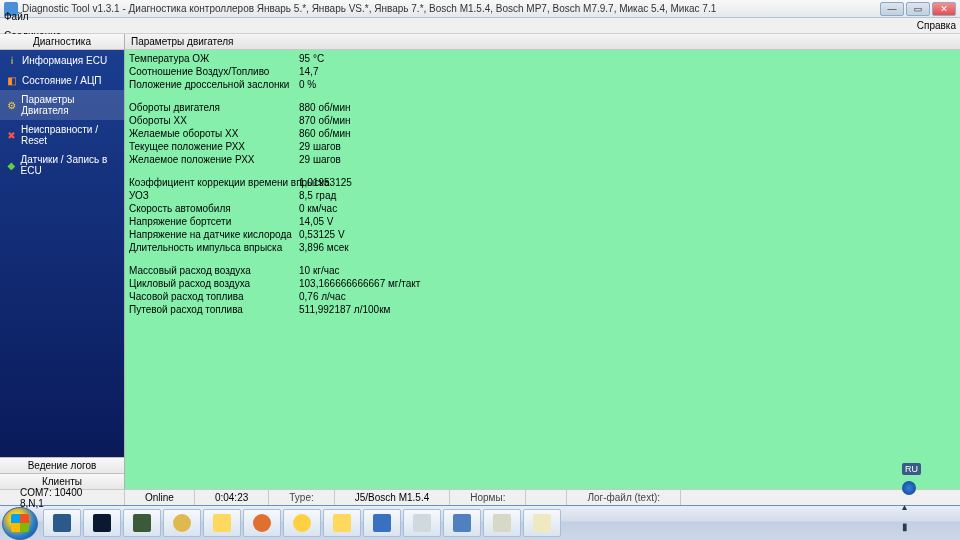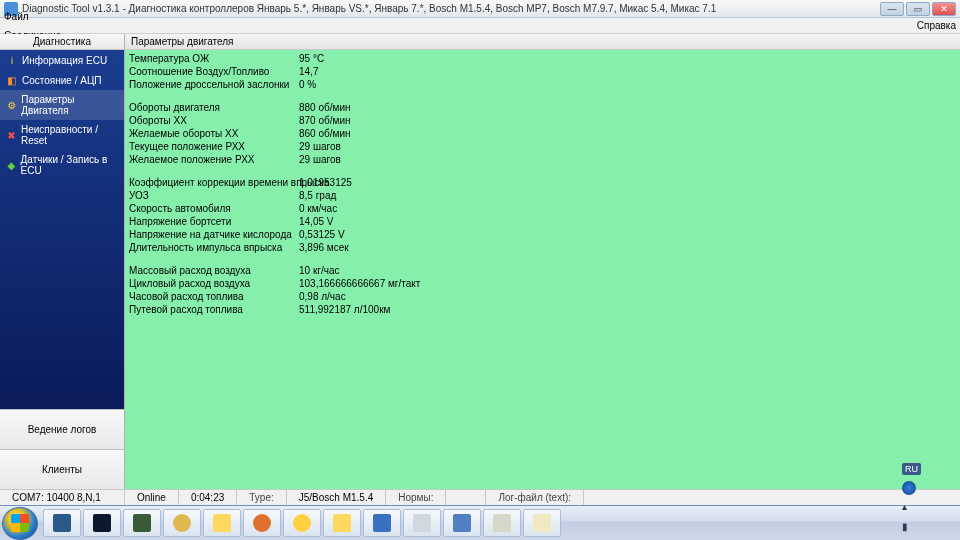--- a/index.html
+++ b/index.html
@@ -18,32 +18,32 @@
 .menubar .spacer { flex: 1; }
 
 .main { display: flex; height: 455px; }
 
 .sidebar { width: 125px; background: #4d7c0f; border-right: 1px solid #b0b0b0; display: flex; flex-direction: column; }
 .sidebar-header { background: linear-gradient(to bottom,#f8f8f8,#e8e8e8); border-bottom: 1px solid #c0c0c0; text-align: center; font-size: 10px; padding: 2px 0; }
 .sidebar-panel { background: linear-gradient(to bottom,#1a3d8f,#0a1a5a); flex: 1; }
 .sidebar-item { display: flex; align-items: center; padding: 4px 6px; color: #fff; font-size: 10px; cursor: pointer; gap: 4px; }
 .sidebar-item.active { background: rgba(255,255,255,0.15); }
 .sidebar-icon { width: 12px; height: 12px; display: inline-flex; align-items: center; justify-content: center; }
-.sidebar-bottom-item { background: linear-gradient(to bottom,#f8f8f8,#e8e8e8); border-top: 1px solid #c0c0c0; text-align: center; font-size: 10px; padding: 14px 0; cursor: pointer; }
+.sidebar-bottom-item { background: linear-gradient(to bottom,#f8f8f8,#e8e8e8); border-top: 1px solid #c0c0c0; text-align: center; font-size: 10px; padding: 2px 0; cursor: pointer; }
 
 .content { flex: 1; display: flex; flex-direction: column; }
 .content-header { background: linear-gradient(to bottom,#f4f4f4,#e4e4e4); border-bottom: 1px solid #c8c8c8; font-size: 10px; padding: 2px 6px; font-weight: normal; }
 .content-body { flex: 1; background: #86efac; overflow: hidden; padding: 2px 0; }
 .param-row { display: flex; font-size: 10px; line-height: 13px; padding: 0 4px; }
 .param-row.spacer-row { height: 10px; }
 .param-label { width: 170px; white-space: nowrap; }
 .param-value { flex: 1; }
 
 .statusbar { height: 16px; background: #f0f0f0; border-top: 1px solid #c8c8c8; display: flex; align-items: center; font-size: 10px; }
-.status-cell { border-right: 1px solid #c8c8c8; padding: 0 12px; height: 100%; display: flex; align-items: center; }
+.status-cell { border-right: 1px solid #c8c8c8; padding: 0 20px; height: 100%; display: flex; align-items: center; }
 .status-cell.label { color: #444; text-align: center; }
 
 .taskbar { height: 35px; background: linear-gradient(to bottom,#e8eef6 0%,#d4dceb 45%,#c3cee3 46%,#cdd7e9 100%); border-top: 1px solid #6a8fc5; display: flex; align-items: center; padding: 0 2px; }
 .start-btn { width: 36px; height: 33px; border-radius: 50%; background: radial-gradient(circle at 40% 35%,#fff3a0,#e8c020 30%,#2a80d0 60%,#103a70); margin-right: 4px; cursor: pointer; border: 1px solid #3a6aa8; display:flex; align-items:center; justify-content:center; }
 .start-orb { width:18px; height:18px; border-radius:2px; background: conic-gradient(#f25022 0 25%,#7fba00 0 50%,#ffb900 0 75%,#00a4ef 0); transform: rotate(0deg); }
 .task-item { width: 38px; height: 28px; margin: 0 1px; border-radius: 2px; background: linear-gradient(to bottom,#f6f9fd,#dae4f0); border: 1px solid #a8bdd8; display: flex; align-items: center; justify-content: center; cursor: pointer; }
 .task-item .ticon { width: 18px; height: 18px; border-radius: 2px; }
 .tray { margin-left: auto; display: flex; align-items: flex-start; gap: 6px; padding: 0 6px; color: #2a3a52; font-size: 10px; flex-direction: column; }
 .tray .lang { background: #3a5a8a; color: #fff; padding: 1px 3px; border-radius: 2px; font-size: 9px; }
 .tray-icon { width: 14px; height: 14px; display: inline-block; }
@@ -168,21 +168,21 @@
         <div class="param-row">
           <div class="param-label">Массовый расход воздуха</div>
           <div class="param-value">10 кг/час</div>
         </div>
         <div class="param-row">
           <div class="param-label">Цикловый расход воздуха</div>
           <div class="param-value">103,166666666667 мг/такт</div>
         </div>
         <div class="param-row">
           <div class="param-label">Часовой расход топлива</div>
-          <div class="param-value">0,98 л/час</div>
+          <div class="param-value">0,76 л/час</div>
         </div>
         <div class="param-row">
           <div class="param-label">Путевой расход топлива</div>
           <div class="param-value">511,992187 л/100км</div>
         </div>
       </div>
   </div>
 </div>
 
 <div class="statusbar">

